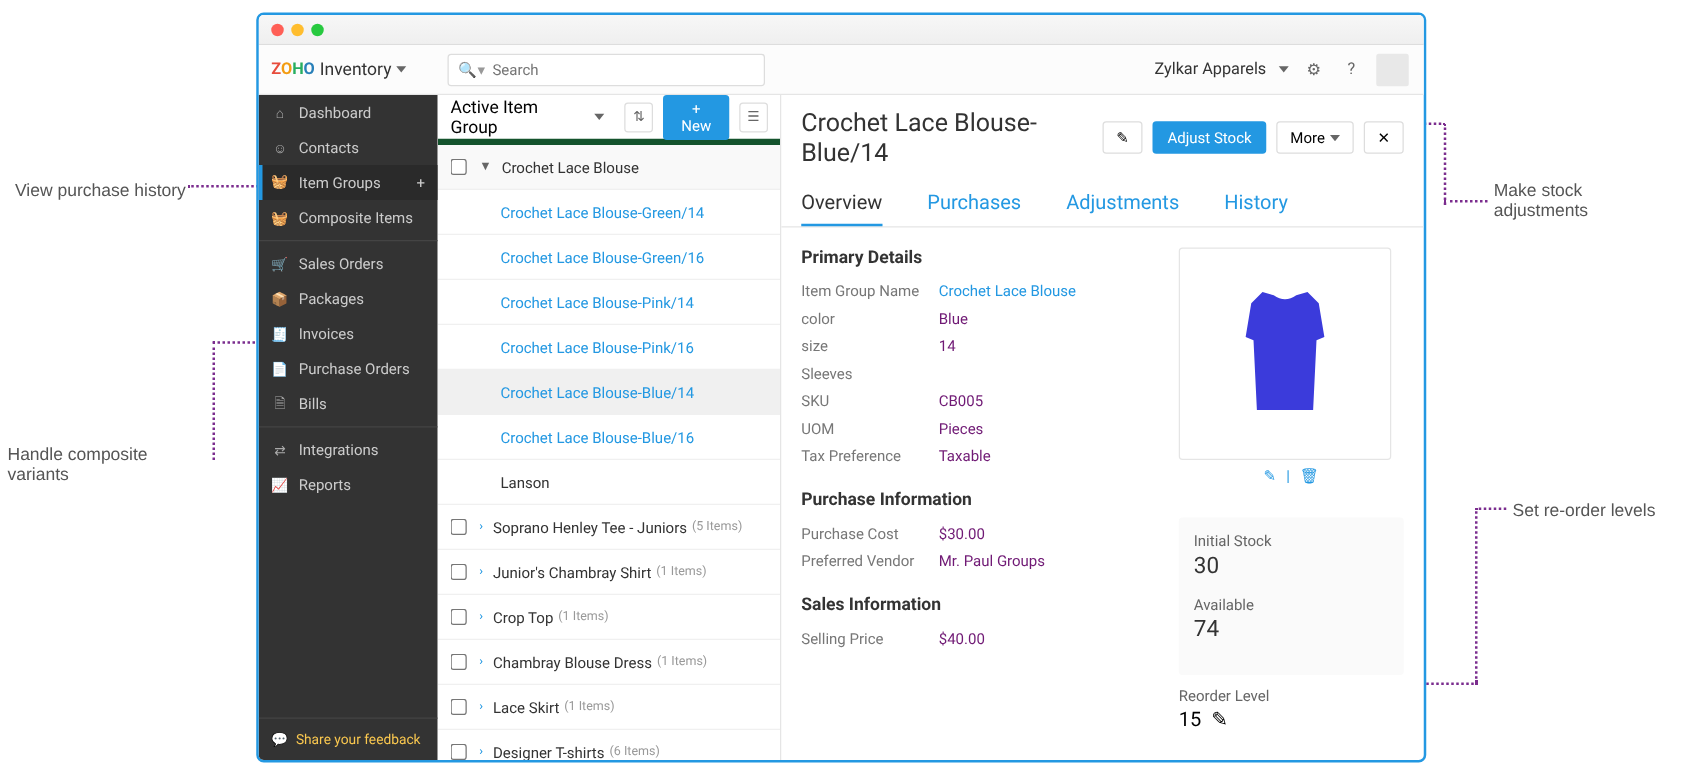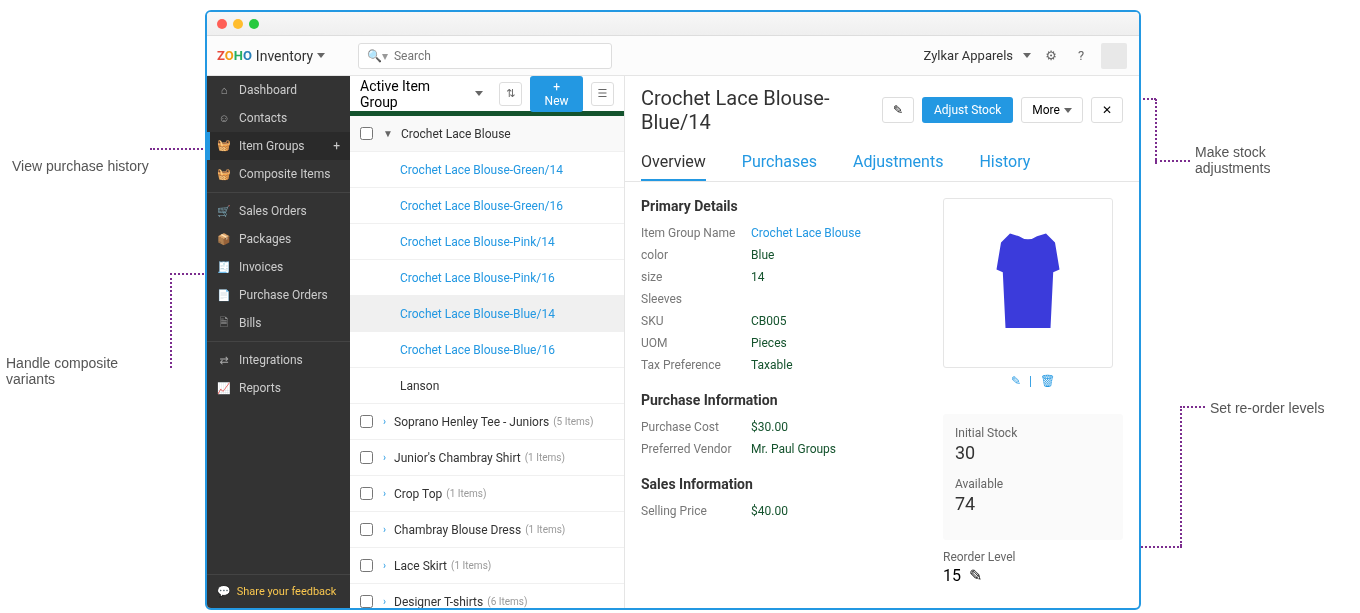--- a/index.html
+++ b/index.html
@@ -50,41 +50,41 @@
 .btn-outline{border:1px solid #ddd;background:#fff;padding:5px 10px;border-radius:3px;font-size:12px;cursor:pointer;display:flex;align-items:center;gap:4px}
 .btn-primary{background:#2398e2;color:#fff;border:none;padding:6px 12px;border-radius:3px;font-size:12px;cursor:pointer}
 .tabs{display:flex;gap:36px;padding:0 16px;border-bottom:1px solid #e5e5e5;font-size:16px}
 .tab{padding:8px 0;cursor:pointer;color:#2398e2}
 .tab.active{color:#333;border-bottom:2px solid #2398e2}
 .detail-body{padding:16px;display:flex;gap:20px}
 .detail-left{flex:1}
 .section-title{font-size:14px;color:#333;margin-bottom:12px;font-weight:700}
 .kv{display:flex;font-size:12px;margin-bottom:8px}
 .kv .k{width:110px;color:#777}
-.kv .v{color:#14532d}
+.kv .v{color:#701a75}
 .kv .v.link{color:#2398e2}
 .detail-right{width:180px}
 .img-box{width:170px;height:170px;border:1px solid #e5e5e5;border-radius:3px;display:flex;align-items:center;justify-content:center;background:#fff;flex-direction:column}
 .shirt{width:90px;height:110px}
 .img-actions{display:flex;justify-content:center;gap:8px;padding:6px;font-size:12px;color:#2398e2}
 .stock-box{margin-top:20px;padding:12px;background:#fafafa;border-radius:3px;font-size:12px}
 .stock-lbl{color:#666;margin-bottom:2px}
 .stock-val{font-size:18px;color:#333;margin-bottom:14px}
 .reorder{margin-top:10px;font-size:12px}
 .reorder-lbl{color:#666;display:flex;align-items:center;gap:6px}
 .reorder-val{font-size:16px;display:flex;align-items:center;gap:8px;margin-top:2px}
 .annotation{position:absolute;font-size:14px;color:#555;font-family:sans-serif}
 .dotted-line{position:absolute;border-top:2px dotted #7b2d8e}
 .dotted-vline{position:absolute;border-left:2px dotted #7b2d8e}
 .target-dot{position:absolute;width:10px;height:10px;border-radius:50%;background:#fff;border:2px solid #e91e63}
 </style>
 </head>
 <body>
 
-<div class="annotation" style="left:12px;top:158px;width:140px">View purchase history</div>
+<div class="annotation" style="left:12px;top:144px;width:140px">View purchase history</div>
 <div class="annotation" style="left:6px;top:355px;width:150px">Handle composite variants</div>
 <div class="annotation" style="left:1195px;top:144px;width:130px">Make stock adjustments</div>
 <div class="annotation" style="left:1210px;top:400px;width:140px">Set re-order levels</div>
 
 <div class="dotted-line" style="left:150px;top:148px;width:780px"></div>
 <div class="target-dot" style="left:930px;top:143px"></div>
 <div class="dotted-vline" style="left:170px;top:273px;height:95px"></div>
 <div class="dotted-line" style="left:170px;top:273px;width:430px"></div>
 <div class="target-dot" style="left:600px;top:268px"></div>
 <div class="dotted-vline" style="left:1155px;top:99px;height:65px"></div>

